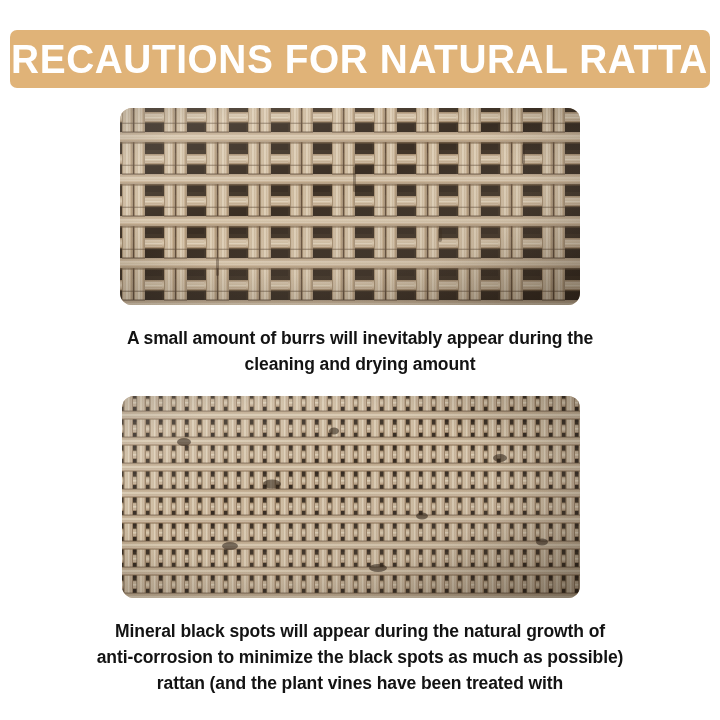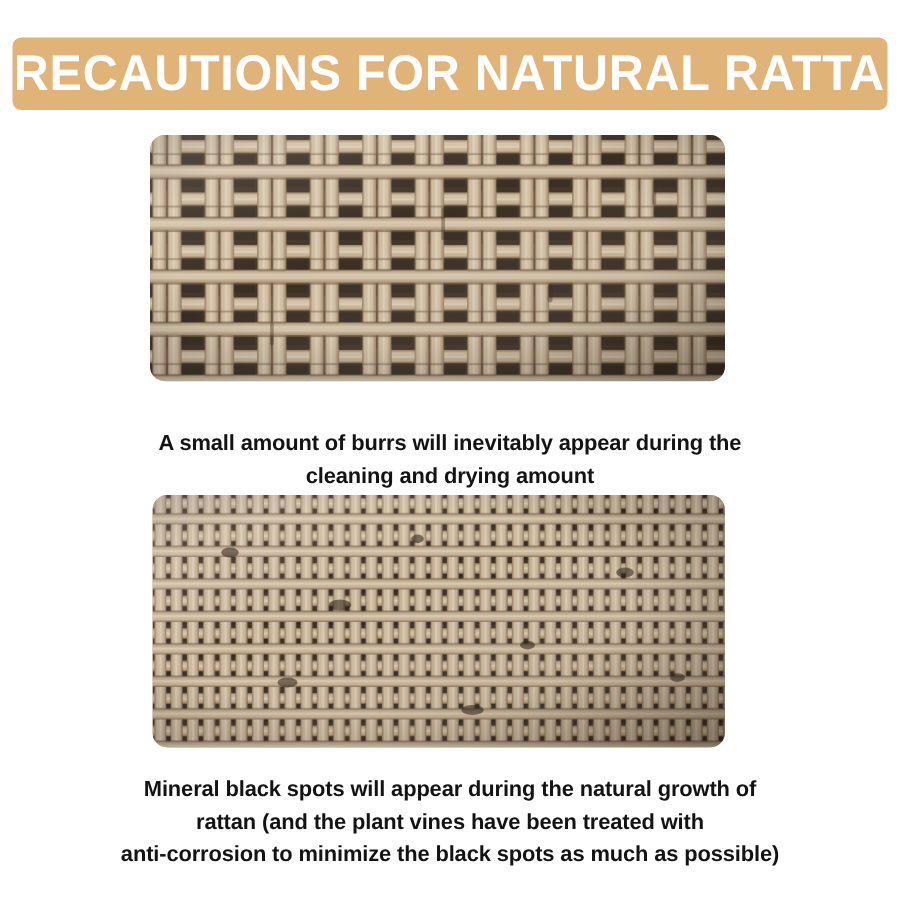--- a/index.html
+++ b/index.html
@@ -84,21 +84,20 @@
     text-align: center;
     color: #131313;
     font-family: "Liberation Sans", sans-serif;
     font-size: 17.5px;
     font-weight: bold;
     line-height: 26px;
     letter-spacing: -0.1px;
   }
   #caption-one {
     top: 325px;
-    margin-top: 16px;
   }
   #caption-two {
     top: 618px;
   }
   .caption-line {
     display: block;
     white-space: nowrap;
   }
 </style>
 </head>
@@ -287,17 +286,17 @@
         <ellipse cx="300" cy="120" rx="6" ry="3.5"></ellipse>
         <ellipse cx="378" cy="62" rx="7" ry="4"></ellipse>
         <ellipse cx="256" cy="172" rx="9" ry="4"></ellipse>
         <ellipse cx="420" cy="146" rx="6" ry="3.5"></ellipse>
       </g>
     </svg>
   </div>
 
   <div class="caption" id="caption-two">
     <span class="caption-line">Mineral black spots will appear during the natural growth of</span>
+    <span class="caption-line">anti-corrosion to minimize the black spots as much as possible)</span>
     <span class="caption-line">rattan (and the plant vines have been treated with</span>
-    <span class="caption-line">anti-corrosion to minimize the black spots as much as possible)</span>
   </div>
 
 </div>
 
 </body></html>

